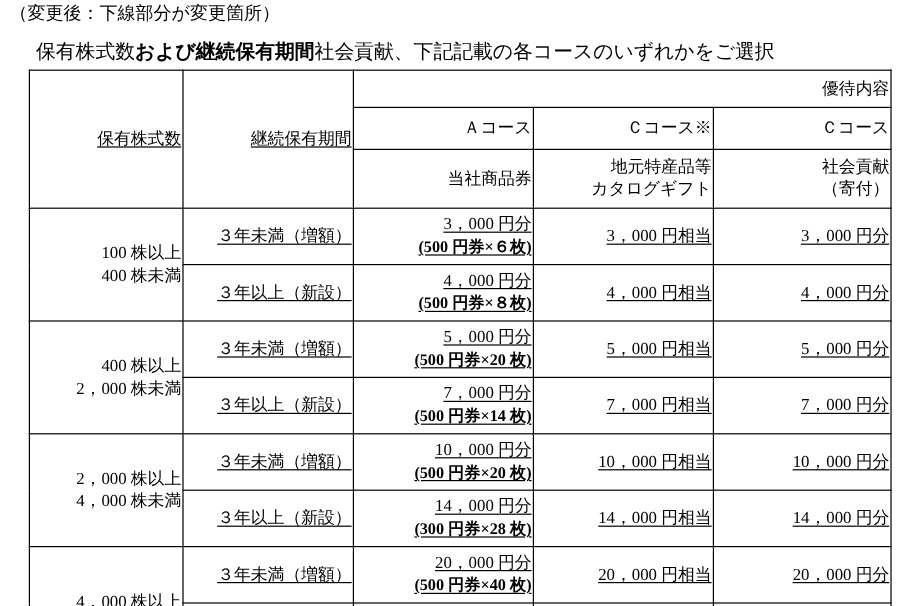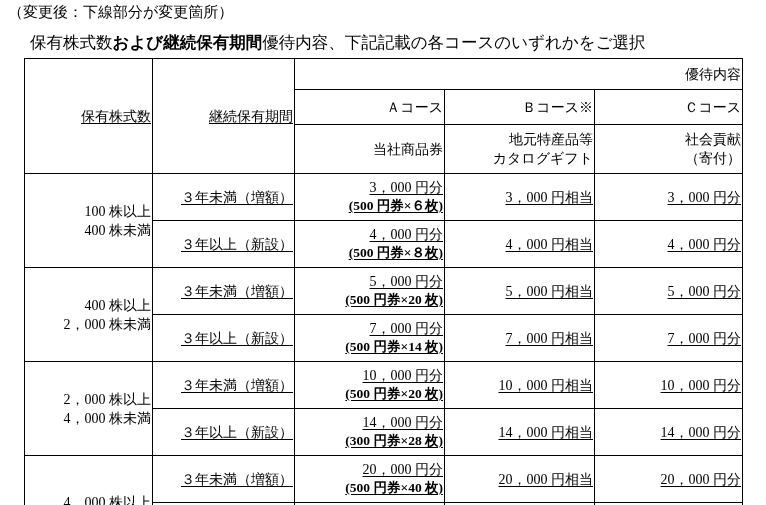--- a/index.html
+++ b/index.html
@@ -110,21 +110,21 @@
   }
 </style>
 </head>
 <body>
 
 <div class="page">
 
   <div class="note-top">（変更後：下線部分が変更箇所）</div>
 
   <div class="lede">
-    <span>保有株式数</span><b>および継続保有期間</b><span>優待内容、下記記載の各コースのいずれかをご選択</span>
+    <span>保有株式数</span><b>および継続保有期間</b><span>社会貢献、下記記載の各コースのいずれかをご選択</span>
   </div>
 
   <table class="rewards">
     <colgroup>
       <col class="col-shares">
       <col class="col-period">
       <col class="col-a">
       <col class="col-b">
       <col class="col-c">
     </colgroup>
@@ -133,21 +133,21 @@
         <td class="hdr-benefit" rowspan="3">
           <span class="u">保有株式数</span>
         </td>
         <td class="hdr-benefit" rowspan="3">
           <span class="u">継続保有期間</span>
         </td>
         <td class="hdr-benefit" colspan="3">優待内容</td>
       </tr>
       <tr>
         <td class="hdr-course">Ａコース</td>
-        <td class="hdr-course">Ｂコース※</td>
+        <td class="hdr-course">Ｃコース※</td>
         <td class="hdr-course">Ｃコース</td>
       </tr>
       <tr>
         <td class="hdr-detail">当社商品券</td>
         <td class="hdr-detail">
           <span class="stack">地元特産品等</span>
           <span class="stack">カタログギフト</span>
         </td>
         <td class="hdr-detail">
           <span class="stack">社会貢献</span>

